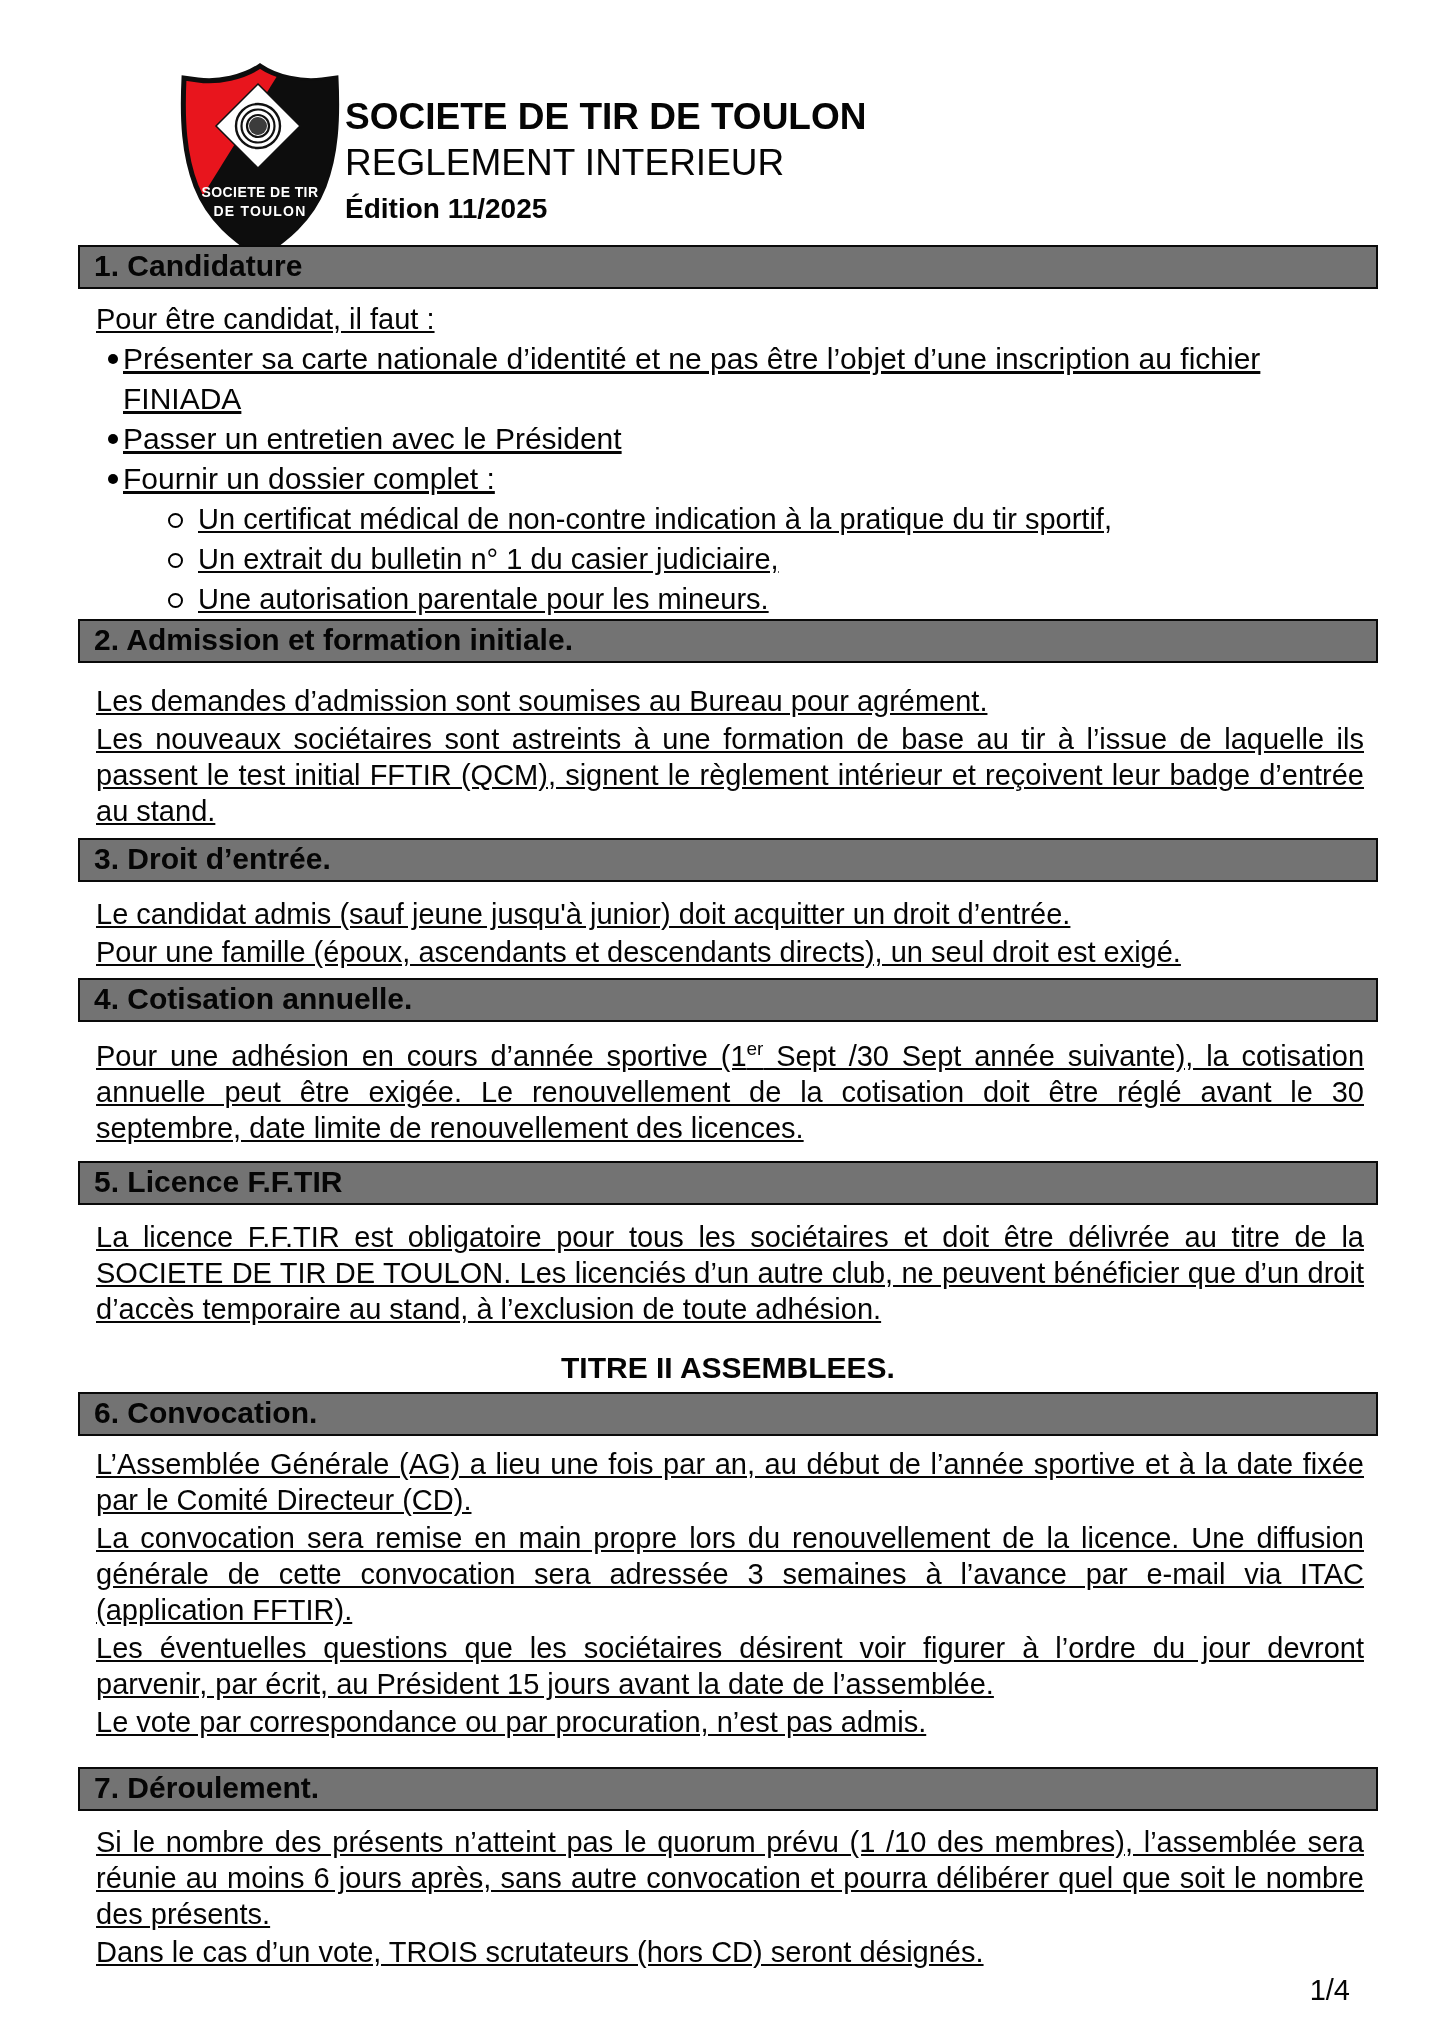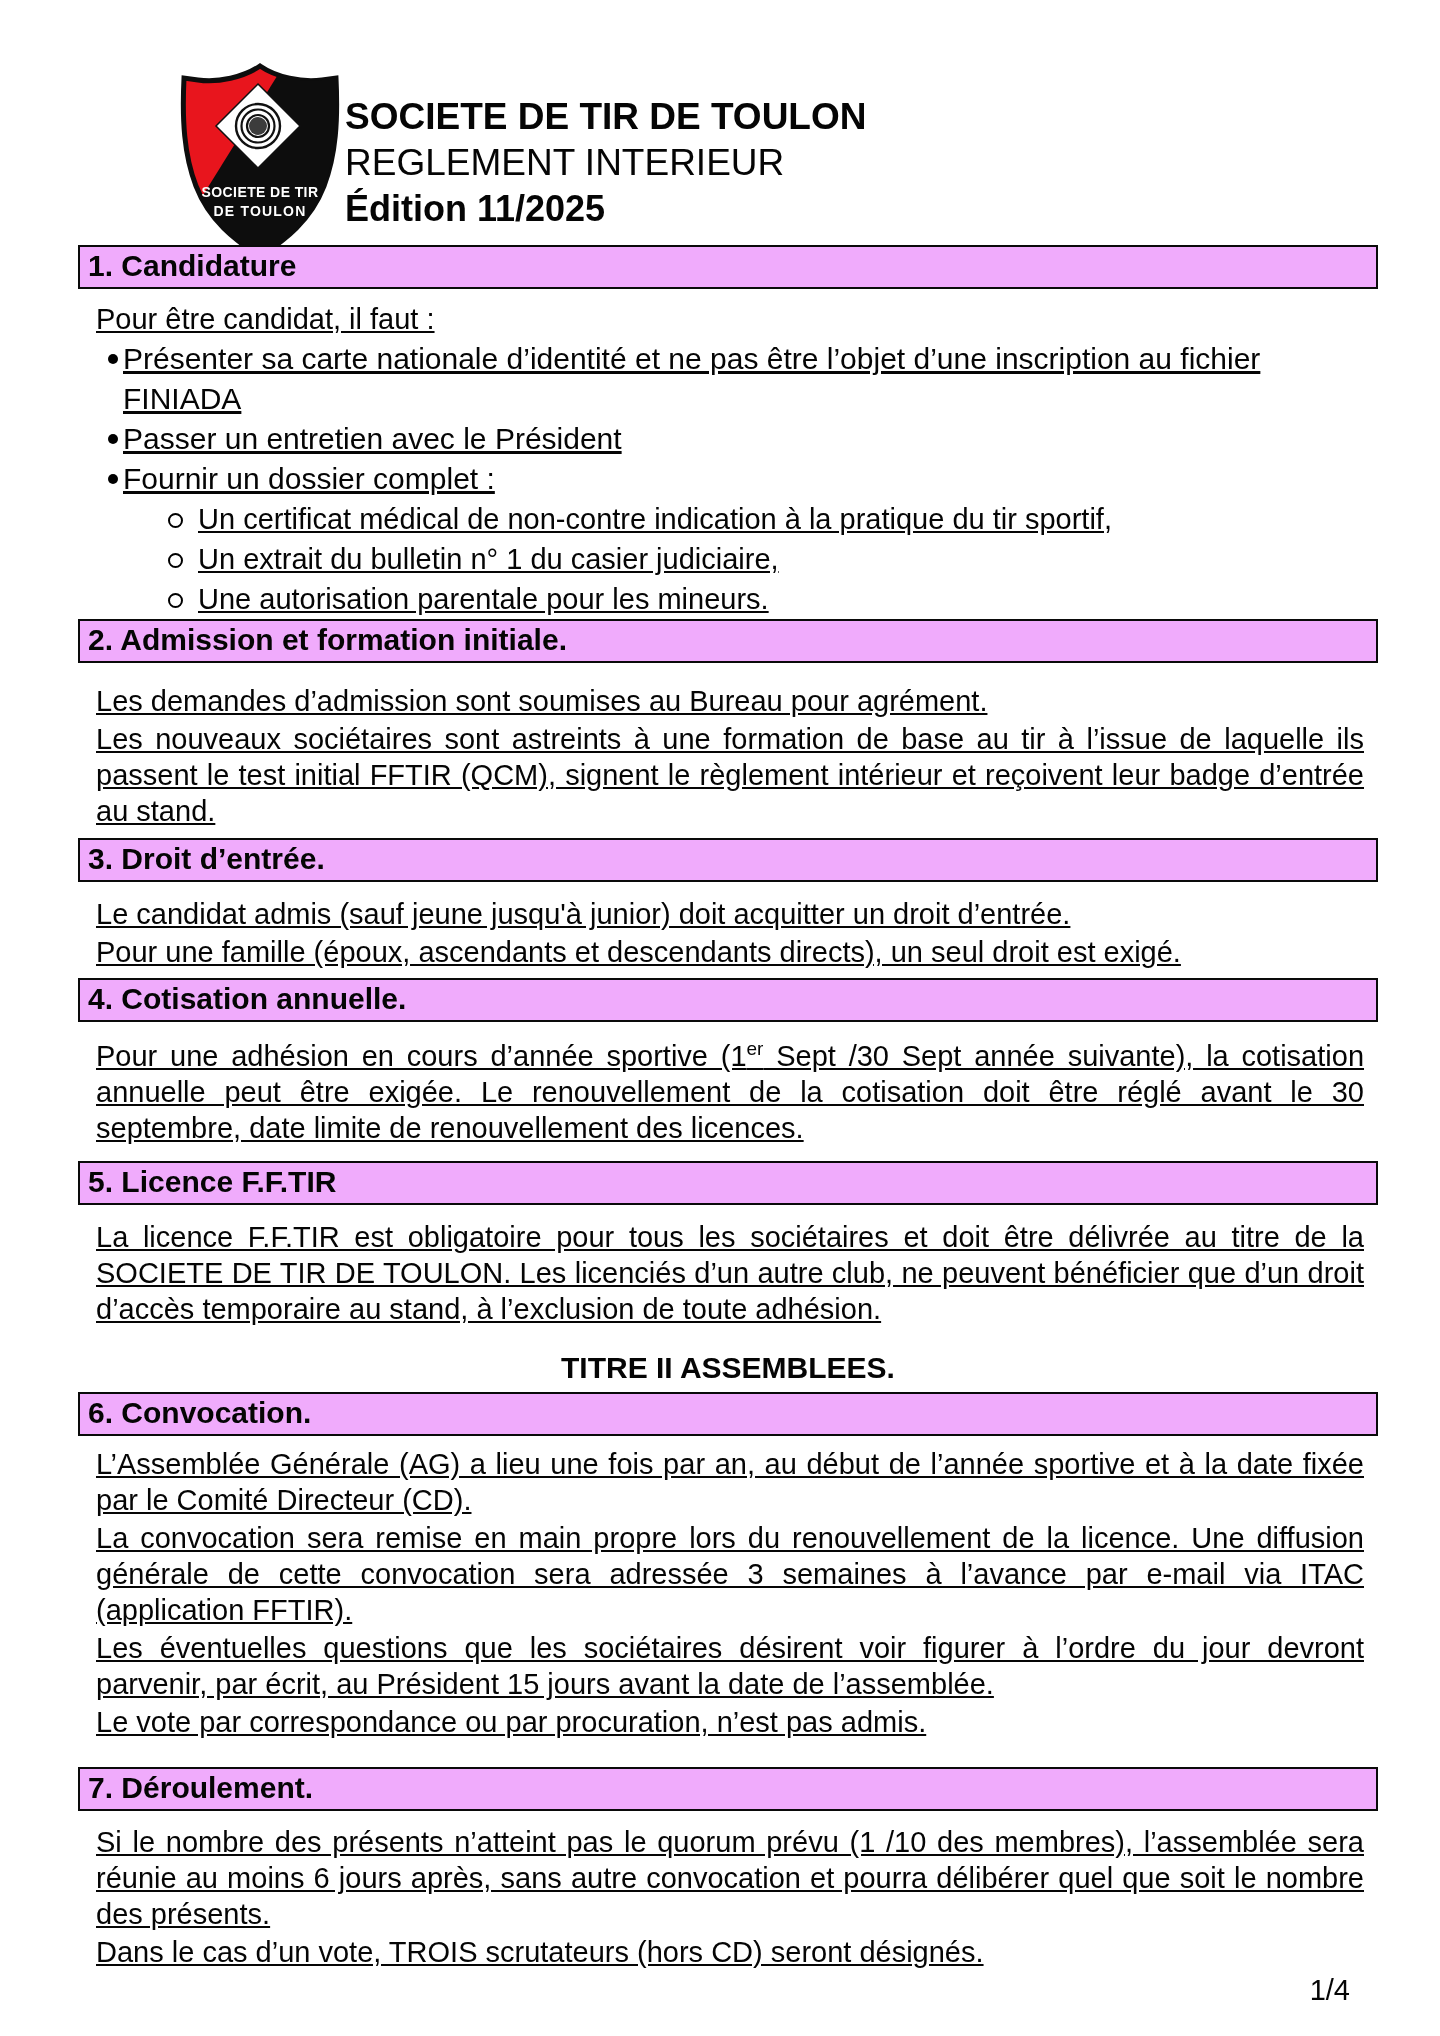--- a/index.html
+++ b/index.html
@@ -8,31 +8,31 @@
     font-family:"Liberation Sans","DejaVu Sans",sans-serif;
     color:#050505;-webkit-font-smoothing:antialiased;
   }
   .page{position:relative;width:1440px;height:2036px;background:#fff;}
 
   
   .logo{position:absolute;left:174px;top:50px;width:172px;height:212px;}
   .header-text{position:absolute;left:345px;top:96px;width:1035px;text-align:left;}
   .header-text .t1{font-size:37px;font-weight:bold;line-height:42px;margin:0;}
   .header-text .t2{font-size:37px;font-weight:normal;line-height:42px;margin:4px 0 0 0;}
-  .header-text .ed{font-size:36px;font-weight:bold;line-height:34px;margin:8px 0 0 0;}
+  .header-text .ed{font-size:28px;font-weight:bold;line-height:34px;margin:8px 0 0 0;}
 
   
   .content{position:absolute;left:78px;top:0;width:1300px;}
   .header-space{height:245px;}
   .titre{font-size:30px;font-weight:bold;line-height:34px;text-align:center;margin:0 0 2px 0;}
   .titre2{margin-top:24px;margin-bottom:7px;}
 
   .hbox{
-    border:2px solid #0a0a0a;background:#f0abfc;
-    padding:4px 10px 6px 8px;font-size:30px;font-weight:bold;line-height:30px;
+    border:2px solid #0a0a0a;background:#737373;
+    padding:4px 10px 6px 14px;font-size:30px;font-weight:bold;line-height:30px;
   }
   .mb12{margin-bottom:12px;} .mb20{margin-bottom:20px;} .mb14{margin-bottom:14px;}
   .mb16{margin-bottom:16px;} .mb10{margin-bottom:10px;} .mb13{margin-bottom:13px;}
 
   .section-body{padding:0 14px 0 18px;text-decoration:underline;}
   .section-body p{margin:0 0 2px 0;font-size:29px;line-height:36px;text-align:justify;}
   .section-body p.nj{text-align:left;}
 
   .s1-end{margin-bottom:0px;}
   .s2-end{margin-bottom:9px;}

